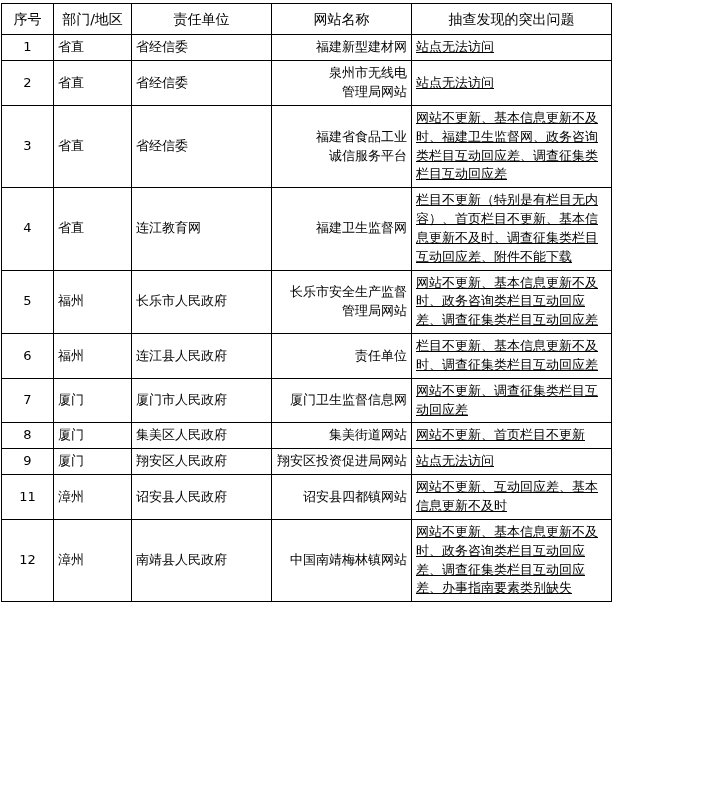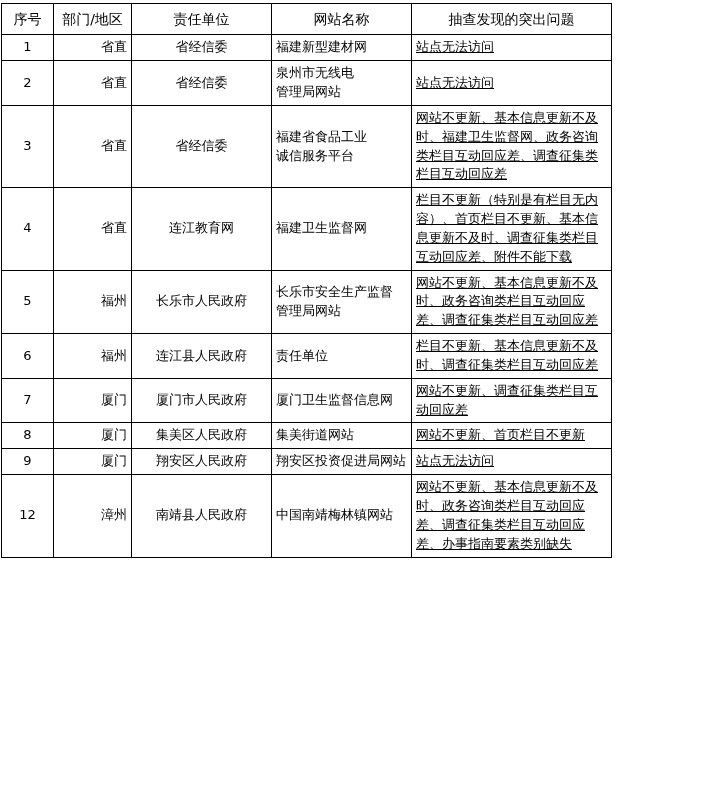--- a/index.html
+++ b/index.html
@@ -39,29 +39,28 @@
     text-align: center;
     font-weight: normal;
     font-size: 14px;
     padding: 5px 4px;
   }
   td.c-idx {
     text-align: center;
     width: 52px;
   }
   td.c-dept {
-    text-align: right;
+    text-align: left;
     width: 78px;
   }
   td.c-unit {
-    text-align: center;
     width: 140px;
   }
   td.c-site {
-    text-align: left;
+    text-align: right;
     width: 140px;
   }
   td.c-issue {
     text-align: left;
     width: 200px;
     text-decoration: underline;
   }
   col.idx { width: 52px; }
   col.dept { width: 78px; }
   col.unit { width: 140px; }
@@ -153,20 +152,27 @@
         <td class="c-issue">网站不更新、首页栏目不更新</td>
       </tr>
       <tr>
         <td class="c-idx">9</td>
         <td class="c-dept">厦门</td>
         <td class="c-unit">翔安区人民政府</td>
         <td class="c-site multiline">翔安区投资促进局网站</td>
         <td class="c-issue">站点无法访问</td>
       </tr>
       <tr>
+        <td class="c-idx">11</td>
+        <td class="c-dept">漳州</td>
+        <td class="c-unit">诏安县人民政府</td>
+        <td class="c-site multiline">诏安县四都镇网站</td>
+        <td class="c-issue">网站不更新、互动回应差、基本信息更新不及时</td>
+      </tr>
+      <tr>
         <td class="c-idx">12</td>
         <td class="c-dept">漳州</td>
         <td class="c-unit">南靖县人民政府</td>
         <td class="c-site multiline">中国南靖梅林镇网站</td>
         <td class="c-issue">网站不更新、基本信息更新不及时、政务咨询类栏目互动回应差、调查征集类栏目互动回应差、办事指南要素类别缺失</td>
       </tr>
     </tbody>
   </table>
 </div>
 

